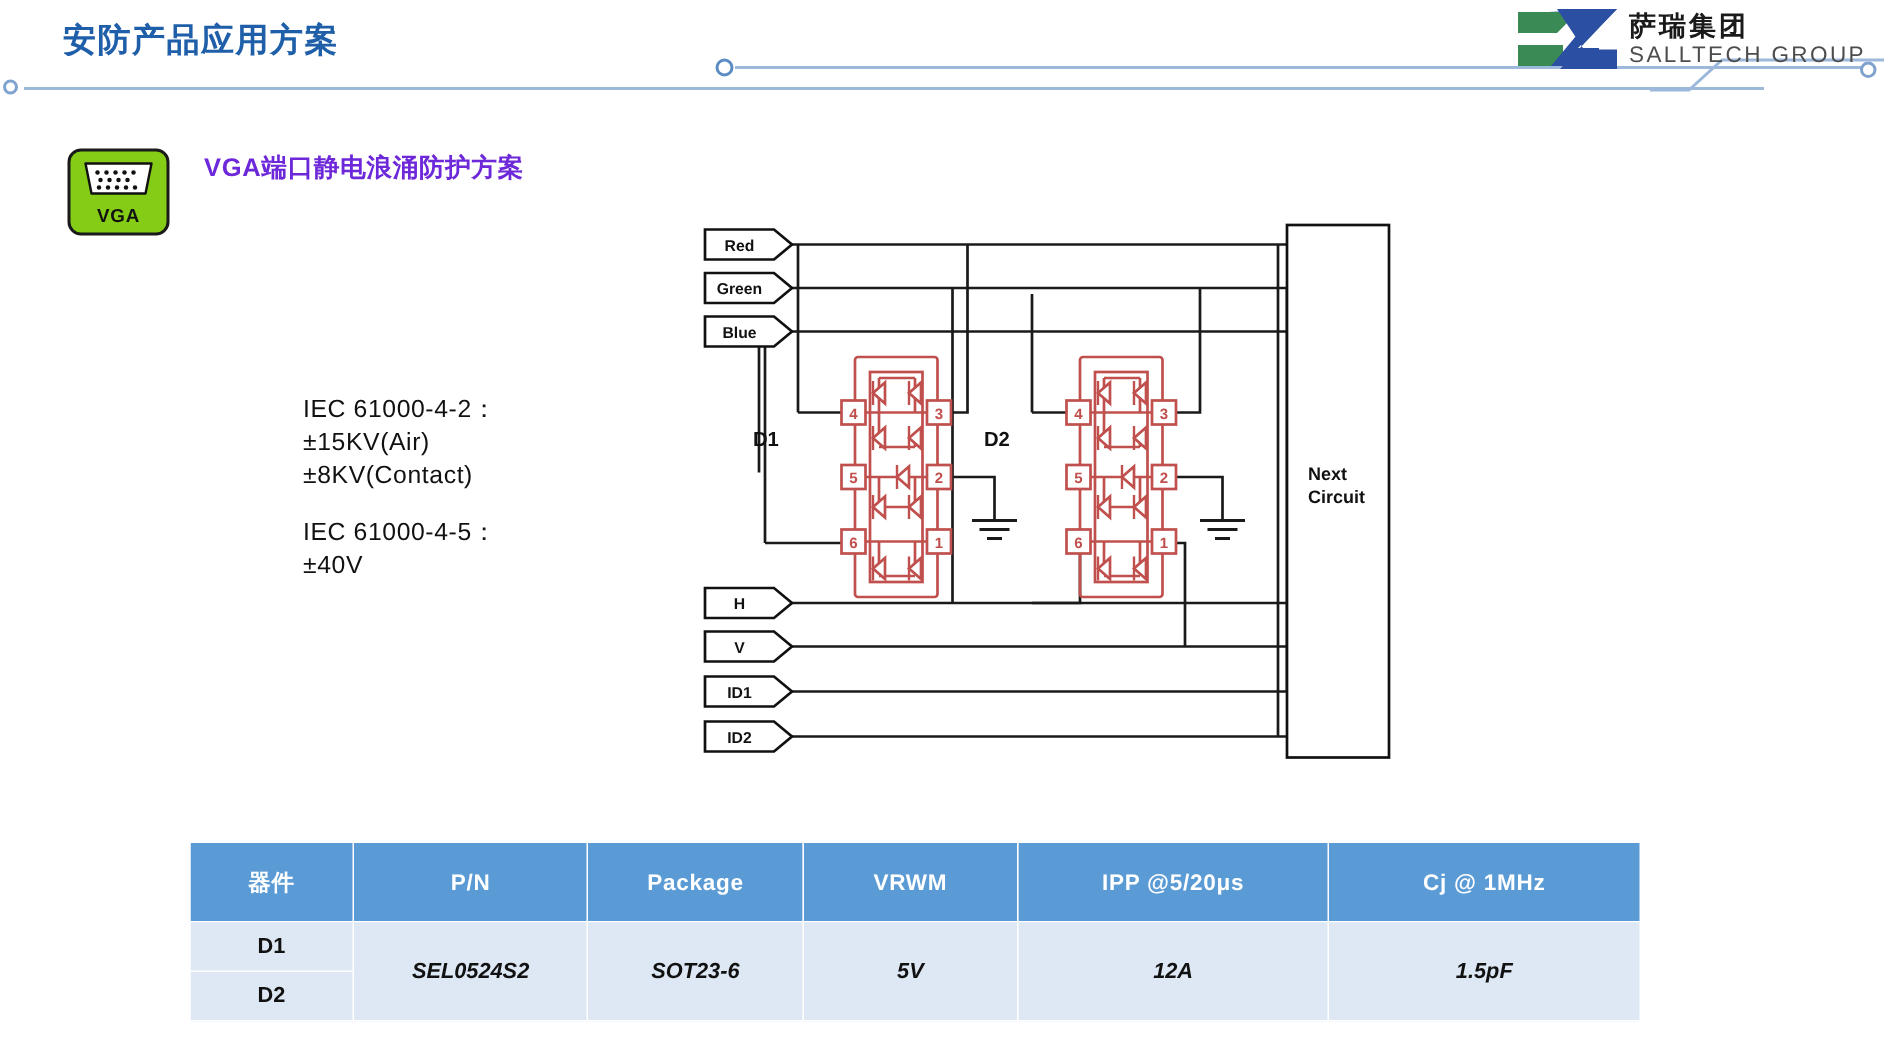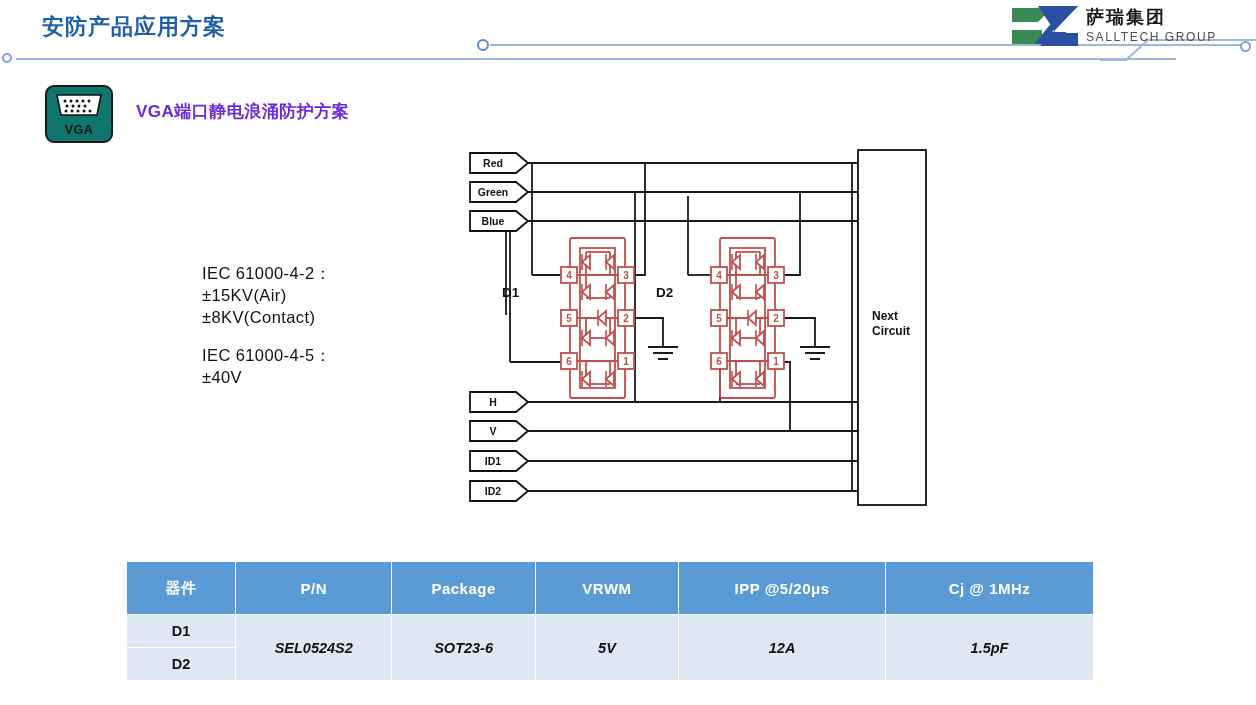--- a/index.html
+++ b/index.html
@@ -94,36 +94,36 @@
     width: 156px;
   }
   #logo-cn {
     font-size: 18px;
     font-weight: bold;
     color: #1a1a1a;
     letter-spacing: 2px;
     line-height: 26px;
   }
   #logo-en {
-    font-size: 12px;
+    font-size: 15px;
     color: #4d4d4d;
     letter-spacing: 1.6px;
     line-height: 14px;
     white-space: nowrap;
   }
 
   
   #vga-badge {
     position: absolute;
-    left: 45px; top: 85px;
+    left: 45px; top: 99px;
     width: 68px; height: 58px;
     border: 2px solid #1a1a1a;
     border-radius: 9px;
     box-sizing: border-box;
-    background: #0f766e;
+    background: #84cc16;
   }
   #vga-badge-label {
     position: absolute;
     left: 0; bottom: 4px;
     width: 100%;
     text-align: center;
     font-size: 12.5px;
     font-weight: bold;
     color: #111;
     letter-spacing: 0.5px;

